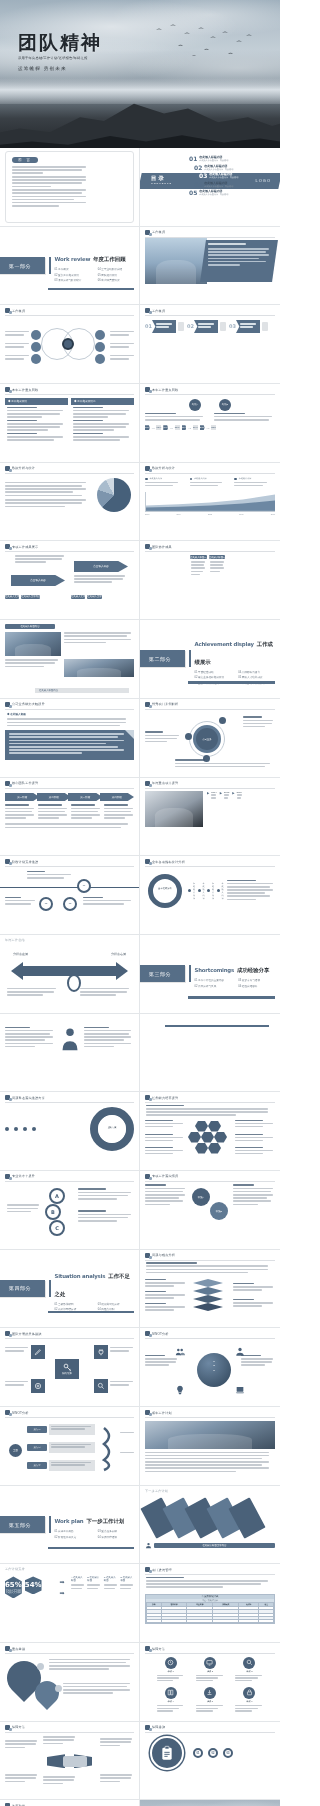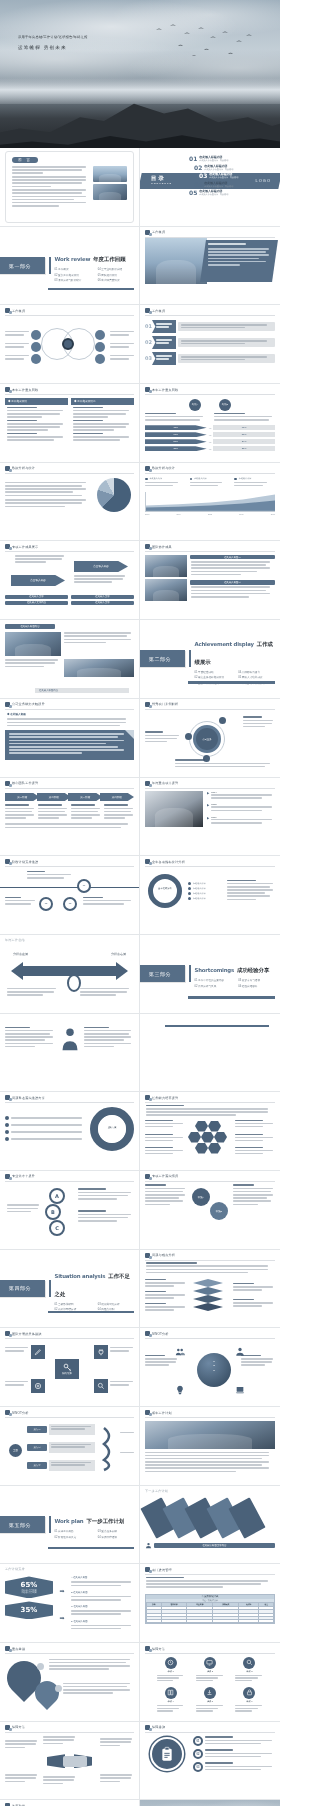--- a/index.html
+++ b/index.html
@@ -113,21 +113,21 @@
   .tb .hd { background:#aabdcd; }
   .tb .alt { background:#eef2f6; }
 
   .pct { font-family:"DejaVu Sans", sans-serif; font-weight:bold; color:#fff; }
   .hexbig { background:#4e6881; clip-path:polygon(50% 0,100% 22%,100% 78%,50% 100%,0 78%,0 22%);
             display:flex; flex-direction:column; align-items:center; justify-content:center; }
 
   .final { position:relative; width:140px; height:78.7px; overflow:hidden;
            background:linear-gradient(#a8b7c3 0%,#bcc8d1 22%,#97a4ae 50%,#5e6a74 72%,#22262a 100%); }
 
-  .flexrow { display:flex; } .flexcol{ display:flex; flex-direction:column; }
+  .flexrow { display:flex; } .flexcol{ display:flex; flex-direction:row; }
   .gap2{gap:2px}.gap3{gap:3px}
   .mt2{margin-top:2px}.mt3{margin-top:3px}.mt4{margin-top:4px}
 </style>
 </head>
 <body>
 
 <div class="page">
 
   <div class="hero">
     <div class="sky"></div>
@@ -143,20 +143,21 @@
           <path d="M72 13 q3-3 6 0 q-3-1.5-6 0"></path>
         <path d="M86 22 q3-3 6 0 q-3-1.5-6 0"></path>
           <path d="M96 16 q3-3 6 0 q-3-1.5-6 0"></path>
         <path d="M28 26 q2.5-2.5 5 0 q-2.5-1.2-5 0"></path>
           <path d="M54 30 q2.5-2.5 5 0 q-2.5-1.2-5 0"></path>
         <path d="M78 34 q2.5-2.5 5 0 q-2.5-1.2-5 0"></path>
           <path d="M42 36 q2-2 4 0 q-2-1-4 0"></path>
       </g>
     </svg>
     <div class="hero-text">
+      <div class="h-title">团队精神</div>
       <div class="h-sub">适用于年度总结/工作计划/述职报告/年终汇报</div>
       <div class="h-slogan">运筹帷幄 勇创未来</div>
     </div>
   </div>
 
   <div class="grid">
 
     <div class="slide">
       <div class="inner" style="border:.5px solid #e0e3e6;border-radius:3px;padding:5px 6px;">
         <div style="background:#566e87;color:#fff;font-size:3.4px;width:26px;height:6px;border-radius:3px;display:flex;align-items:center;justify-content:center;letter-spacing:2px;">前 言</div>
@@ -1419,21 +1420,21 @@
     <div class="slide">
       <div class="inner">
         <div class="stitle" style="color:#9aa5af">工作计划安排</div>
         <div style="display:flex;gap:4px;margin-top:5px;">
           <div style="width:48px" class="flexcol gap3">
             <div class="hexbig" style="height:22px;">
               <span class="pct" style="font-size:7px">65%</span>
               <span style="color:#dbe3ea;font-size:1.9px;text-align:center;line-height:1.3">在此输入文字内容<br>在此输入文字内容</span>
             </div>
             <div class="hexbig" style="height:18px;">
-              <span class="pct" style="font-size:7px">35%</span>
+              <span class="pct" style="font-size:7px">54%</span>
             </div>
           </div>
           <div style="width:10px;display:flex;flex-direction:column;justify-content:space-around;align-items:center;">
             <span style="color:#4a6179;font-size:6px">➡</span>
             <span style="color:#4a6179;font-size:6px">➡</span>
           </div>
           <div style="flex:1" class="flexcol gap3">
             <div>
                 <div style="font-size:2.4px;color:#4a6179">A  在此输入标题</div>
                 <div class="tx w95 mt2"></div>

